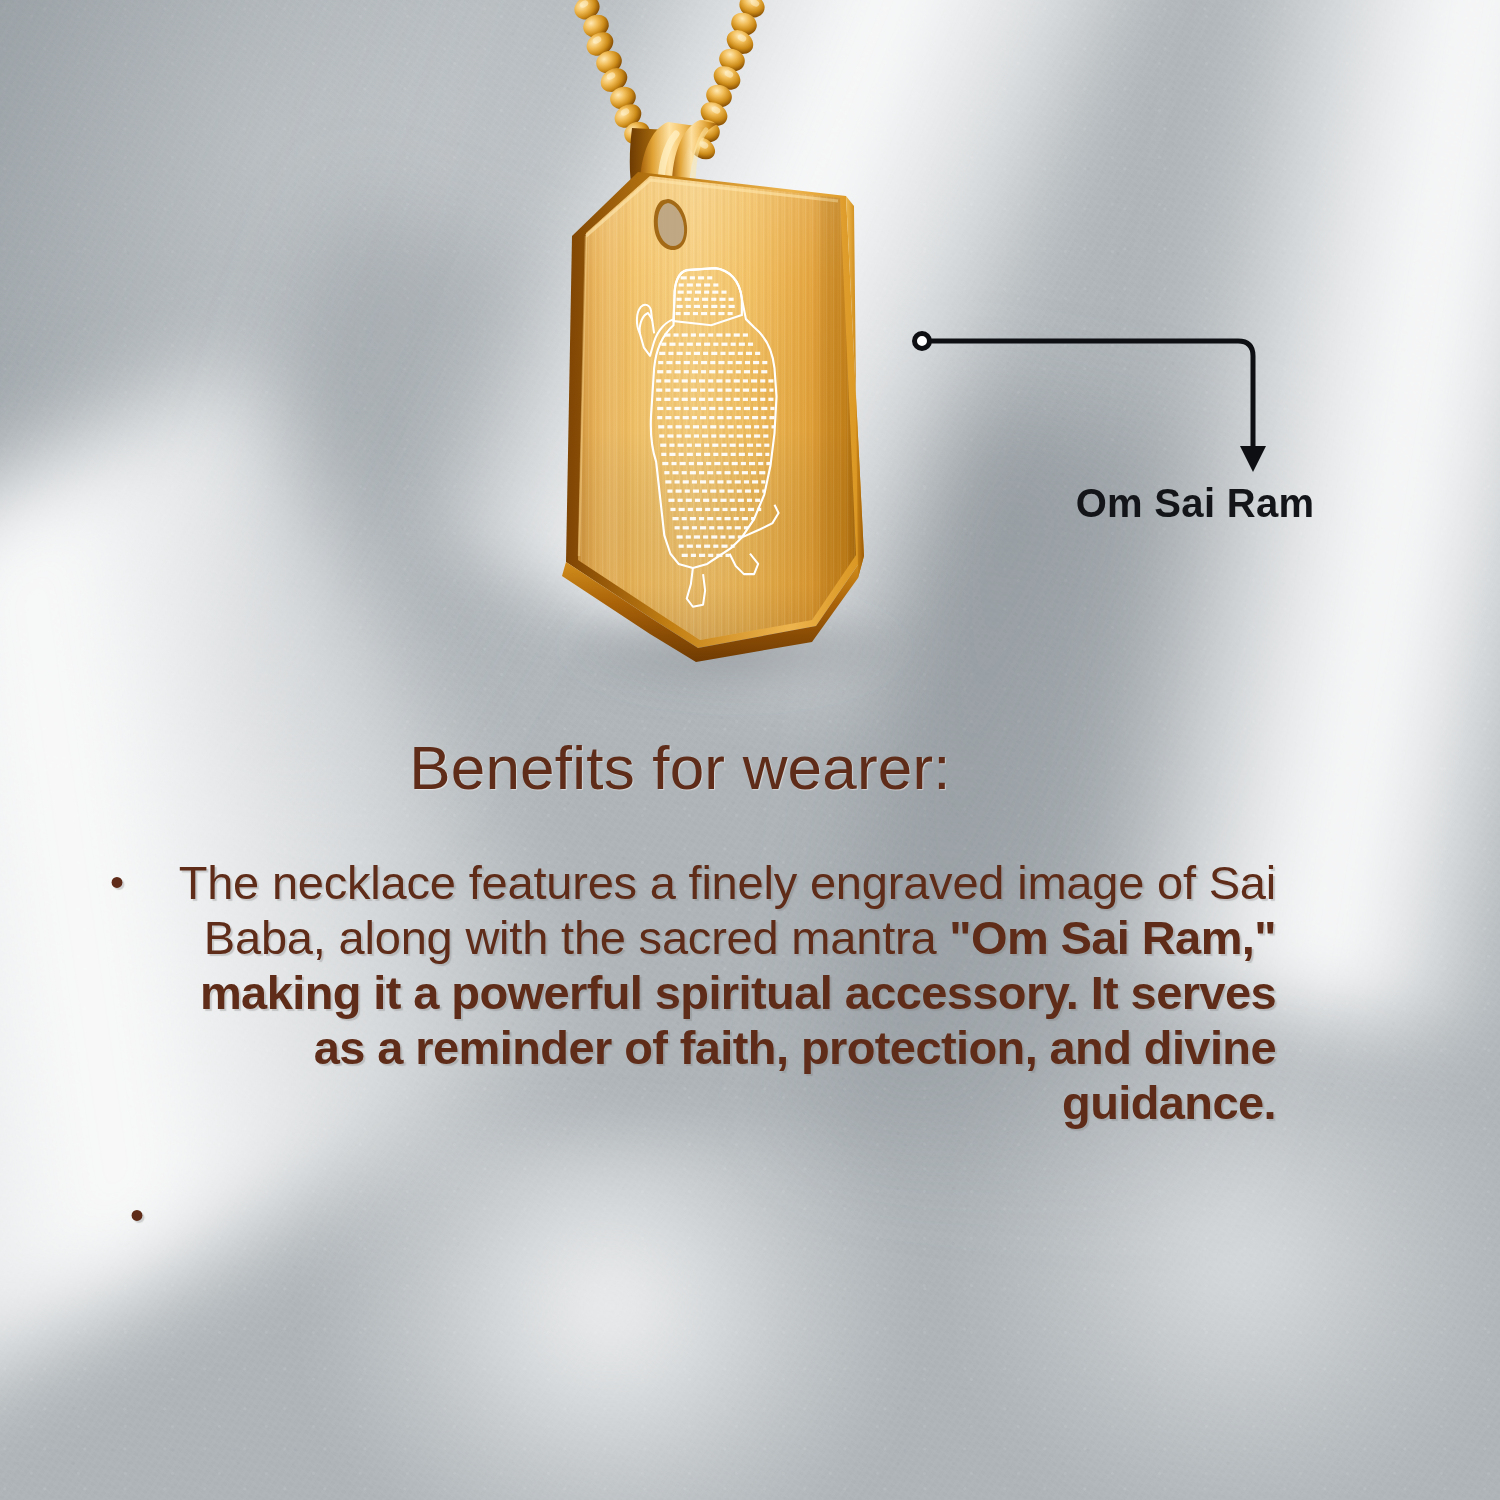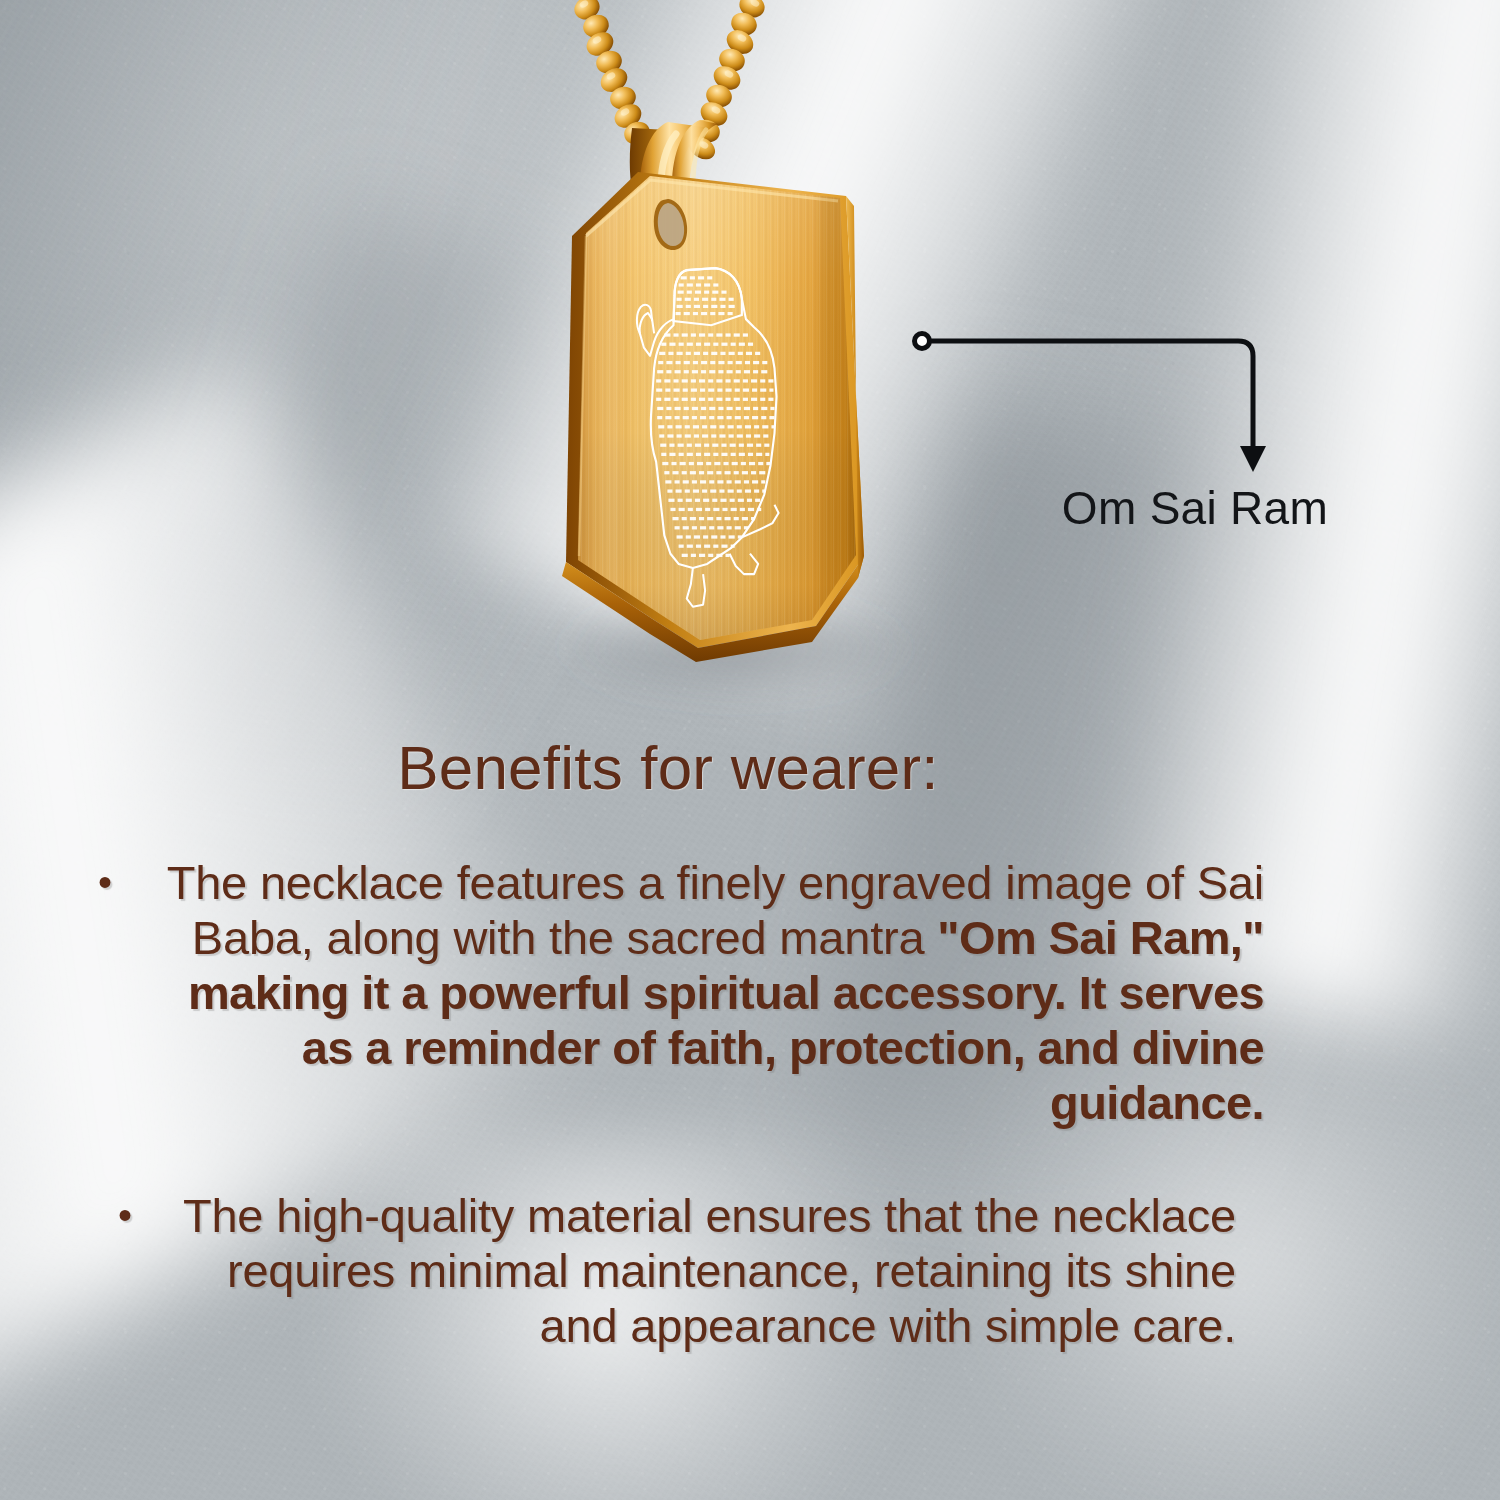--- a/index.html
+++ b/index.html
@@ -132,31 +132,31 @@
 
   
   #callout { position:absolute; left:890px; top:310px; width:420px; height:190px; }
 
   .callout-label {
     position:absolute;
     left:1000px; top:481px;
     width:390px;
     text-align:center;
     font-family:"Liberation Sans", sans-serif;
-    font-size:46px;
-    font-weight:400;
+    font-size:40px;
+    font-weight:700;
     letter-spacing:.3px;
     color:#131518;
     white-space:nowrap;
   }
 
   
   #content {
     position:absolute;
-    left:0; top:735px;
+    left:12px; top:735px;
     width:1336px;
   }
 
   .heading {
     text-align:center;
     font-family:"Liberation Sans", sans-serif;
     font-size:62px;
     font-weight:400;
     color:#5e2c18;
     letter-spacing:.2px;
@@ -757,19 +757,18 @@
 
     <div class="bullets">
 
       <div class="bullet" id="bullet-1">
         <span class="dot">•</span>
         <span class="body"><span>The necklace features a finely engraved image of Sai Baba, along with the sacred mantra </span><b>"Om Sai Ram," making it a powerful spiritual accessory. It serves as a reminder of faith, protection, and divine guidance.</b></span>
       </div>
 
       <div class="bullet" id="bullet-2">
         <span class="dot">•</span>
-        <span class="body"><span>The high-quality material ensures that the necklace requires minimal maintenance, retaining its shine and appearance with simple care.</span></span>
       </div>
 
     </div>
   </div>
 
 </div>
 
 </body></html>

